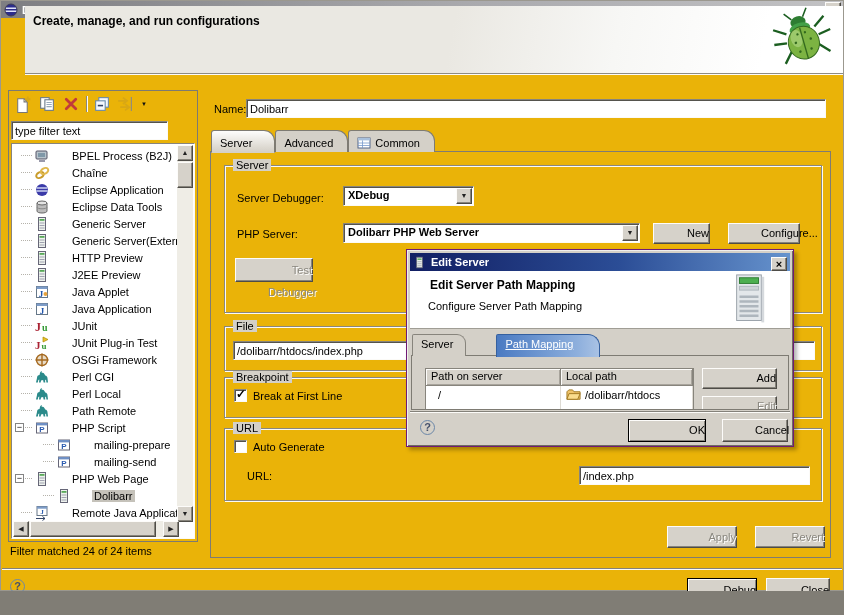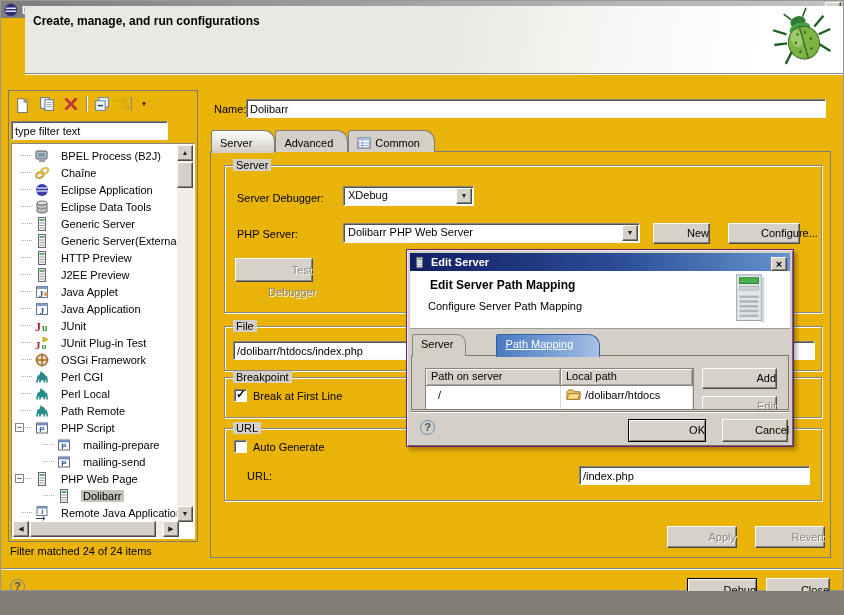--- a/index.html
+++ b/index.html
@@ -28,21 +28,21 @@
   input.tf { position:absolute; font:11px "Liberation Sans",sans-serif; padding:1px 3px; height:19px; color:#000; }
   input.tf.gray { background:#d4d0c8; color:#7c7a74; }
   .btn { position:absolute; background:#d6d2ca; border:1px solid; border-color:#fdfcfa #4e4c47 #4e4c47 #fdfcfa;
     box-shadow:inset -1px -1px 0 #87847c; font:11px "Liberation Sans",sans-serif; text-align:right; color:#000; cursor:default;padding-left:32px; }
   .btn.default { border:1px solid #000; box-shadow:inset 1px 1px 0 #fdfcfa, inset -1px -1px 0 #87847c; }
   .btn.disabled { color:#8a877f; text-shadow:1px 1px 0 #fff; }
   .group { position:absolute; border:1px solid #8a877f; box-shadow:inset 1px 1px 0 #fbfaf7, 1px 1px 0 #fbfaf7; }
   .glabel { position:absolute; top:-7px; left:8px; background:#d4d0c8; padding:0 3px; }
   .label { position:absolute; white-space:nowrap; }
   .combo { position:absolute; background:#fff; border:1px solid; border-color:#87847c #fbfaf7 #fbfaf7 #87847c; box-shadow:inset 1px 1px 0 #55534d; }
-  .combo .cval { position:absolute; left:4px; top:2px; right:20px; white-space:nowrap; overflow:hidden; }
+  .combo .cval { position:absolute; left:4px; top:2px; right:20px; white-space:nowrap; overflow:hidden;font-weight:bold; }
   .combo .cbtn { position:absolute; right:1px; top:1px; bottom:1px; width:16px; background:#d6d2ca; border:1px solid;
     border-color:#fdfcfa #4e4c47 #4e4c47 #fdfcfa; box-shadow:inset -1px -1px 0 #87847c; font-size:7px; line-height:14px; text-align:center; color:#222; }
   .checkbox { position:absolute; width:13px; height:13px; background:#fff; border:1px solid; border-color:#87847c #fbfaf7 #fbfaf7 #87847c; box-shadow:inset 1px 1px 0 #55534d; }
   .checkbox.checked::after { content:"✓"; position:absolute; left:1px; top:-3px; font-size:12px; font-weight:bold; color:#000; }
   .helpicon { position:absolute; width:15px; height:15px; border:1px solid #6b87a8; border-radius:50%; color:#44506b;
     font-size:11px; font-weight:bold; text-align:center; line-height:13px; background:transparent; }
 
   
   .leftpanel { position:absolute; left:8px; top:90px; width:190px; height:452px; border:1px solid #7d7a72; }
   .ltoolbar { position:absolute; left:0; top:0; right:0; height:28px; }
@@ -52,21 +52,21 @@
   .filter { left:2px; top:30px; width:157px; height:17px; }
   .treebox { position:absolute; left:2px; top:52px; width:184px; height:396px; border:1px solid; border-color:#87847c #fbfaf7 #fbfaf7 #87847c; background:#fff; }
   .treerows { position:absolute; left:1px; top:1px; width:165px; height:377px; overflow:hidden; background:#fff; padding-top:2px; }
   .trow { position:relative; height:17px; display:flex; align-items:center; padding-left:21px; white-space:nowrap; }
   .trow::before { content:""; position:absolute; left:8px; top:8px; width:11px; border-top:1px dotted #b5b2aa; }
   .trow.child { padding-left:43px; }
   .trow.child::before { left:30px; }
   .trow .expander { position:absolute; left:2px; top:4px; width:9px; height:9px; border:1px solid #848484; background:#fff;
     font-size:9px; line-height:7px; text-align:center; color:#000; }
   .ticonbox { width:16px; height:16px; flex:0 0 16px; }
-  .tlabel { margin-left:9px; padding:0 2px; }
+  .tlabel { margin-left:20px; padding:0 2px; }
   .tlabel.sel { background:#c5c2ba; }
   .vscroll { position:absolute; right:1px; top:1px; width:16px; height:377px; background:#efede6; }
   .hscroll { position:absolute; left:1px; bottom:1px; width:166px; height:16px; background:#efede6; }
   .sbtn { position:absolute; background:#d6d2ca; border:1px solid; border-color:#fdfcfa #4e4c47 #4e4c47 #fdfcfa;
     box-shadow:inset -1px -1px 0 #87847c; font-size:7px; color:#222; text-align:center; }
   .sthumb { position:absolute; background:#d6d2ca; border:1px solid; border-color:#fdfcfa #4e4c47 #4e4c47 #fdfcfa; box-shadow:inset -1px -1px 0 #87847c; }
   .statusline { position:absolute; left:10px; top:545px; }
 
   
   .tabrow { position:absolute; left:211px; top:130px; height:22px; display:flex; z-index:2; }

